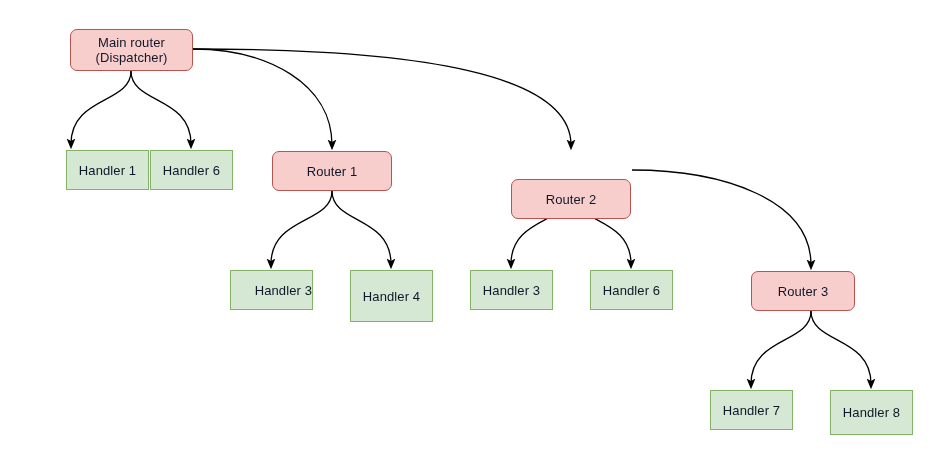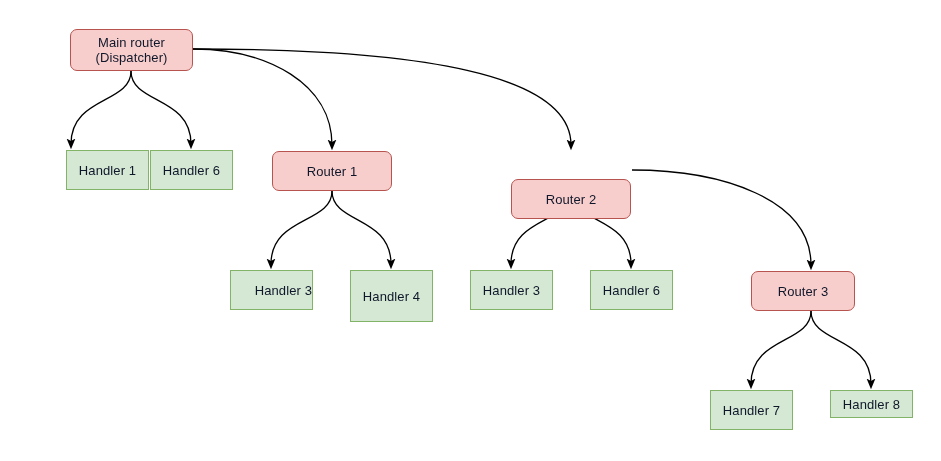--- a/index.html
+++ b/index.html
@@ -78,15 +78,15 @@
       <div class="node handler" style="left: 30px; top: 150px; width: 83px; height: 40px; margin-left: 36px;"><span>Handler 1</span></div>
       <div class="node handler" style="left: 150px; top: 150px; width: 83px; height: 40px;"><span>Handler 6</span></div>
       <div class="node router" style="left: 272px; top: 151px; width: 120px; height: 40px;"><span>Router 1</span></div>
       <div class="node router" style="left: 511px; top: 151px; width: 120px; height: 40px; margin-top: 28px;"><span>Router 2</span></div>
       <div class="node handler" style="left: 230px; top: 270px; width: 83px; height: 40px; justify-content: flex-end;"><span>Handler 3</span></div>
       <div class="node handler" style="left: 350px; top: 270px; width: 83px; height: 52px;"><span>Handler 4</span></div>
       <div class="node handler" style="left: 470px; top: 270px; width: 83px; height: 40px;"><span>Handler 3</span></div>
       <div class="node handler" style="left: 590px; top: 270px; width: 83px; height: 40px;"><span>Handler 6</span></div>
       <div class="node router" style="left: 751px; top: 271px; width: 104px; height: 40px;"><span>Router 3</span></div>
       <div class="node handler" style="left: 710px; top: 390px; width: 83px; height: 40px;"><span>Handler 7</span></div>
-      <div class="node handler" style="left: 830px; top: 390px; width: 83px; height: 28px;"><span>Handler 8</span></div>
+      <div class="node handler" style="left: 830px; top: 390px; width: 83px; height: 45px;"><span>Handler 8</span></div>
     </div>
 </div>
 
 </body></html>

